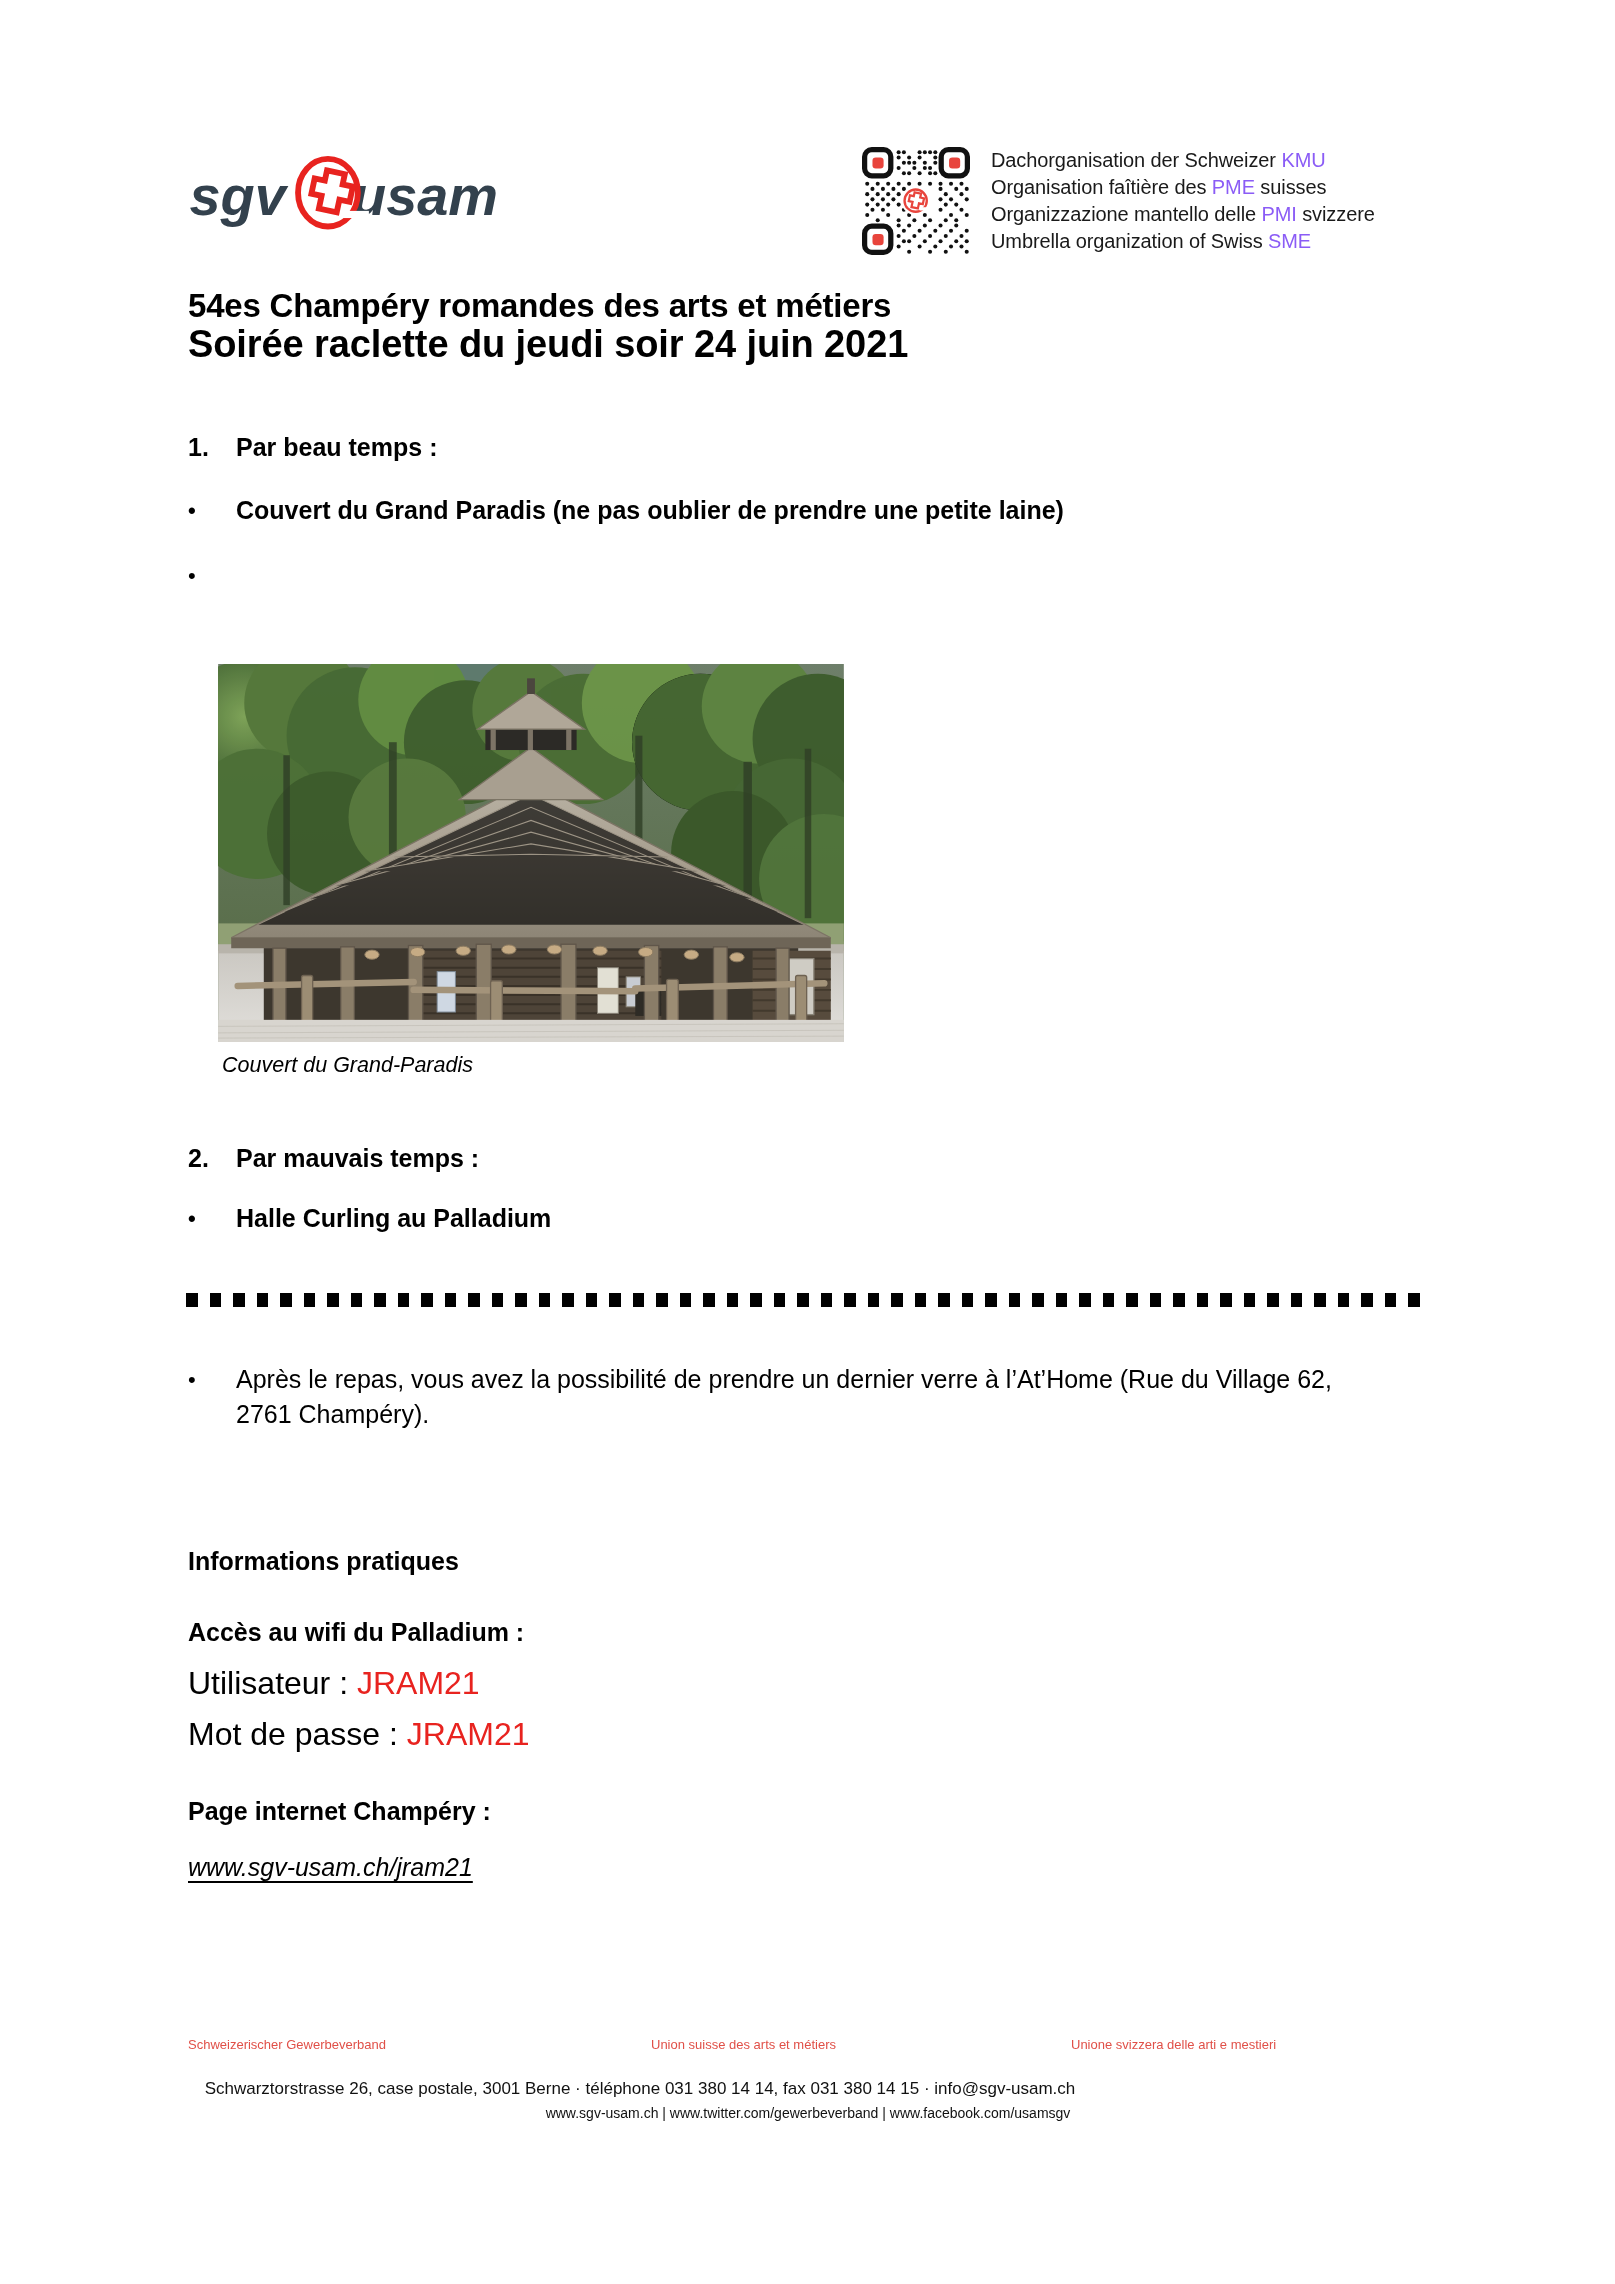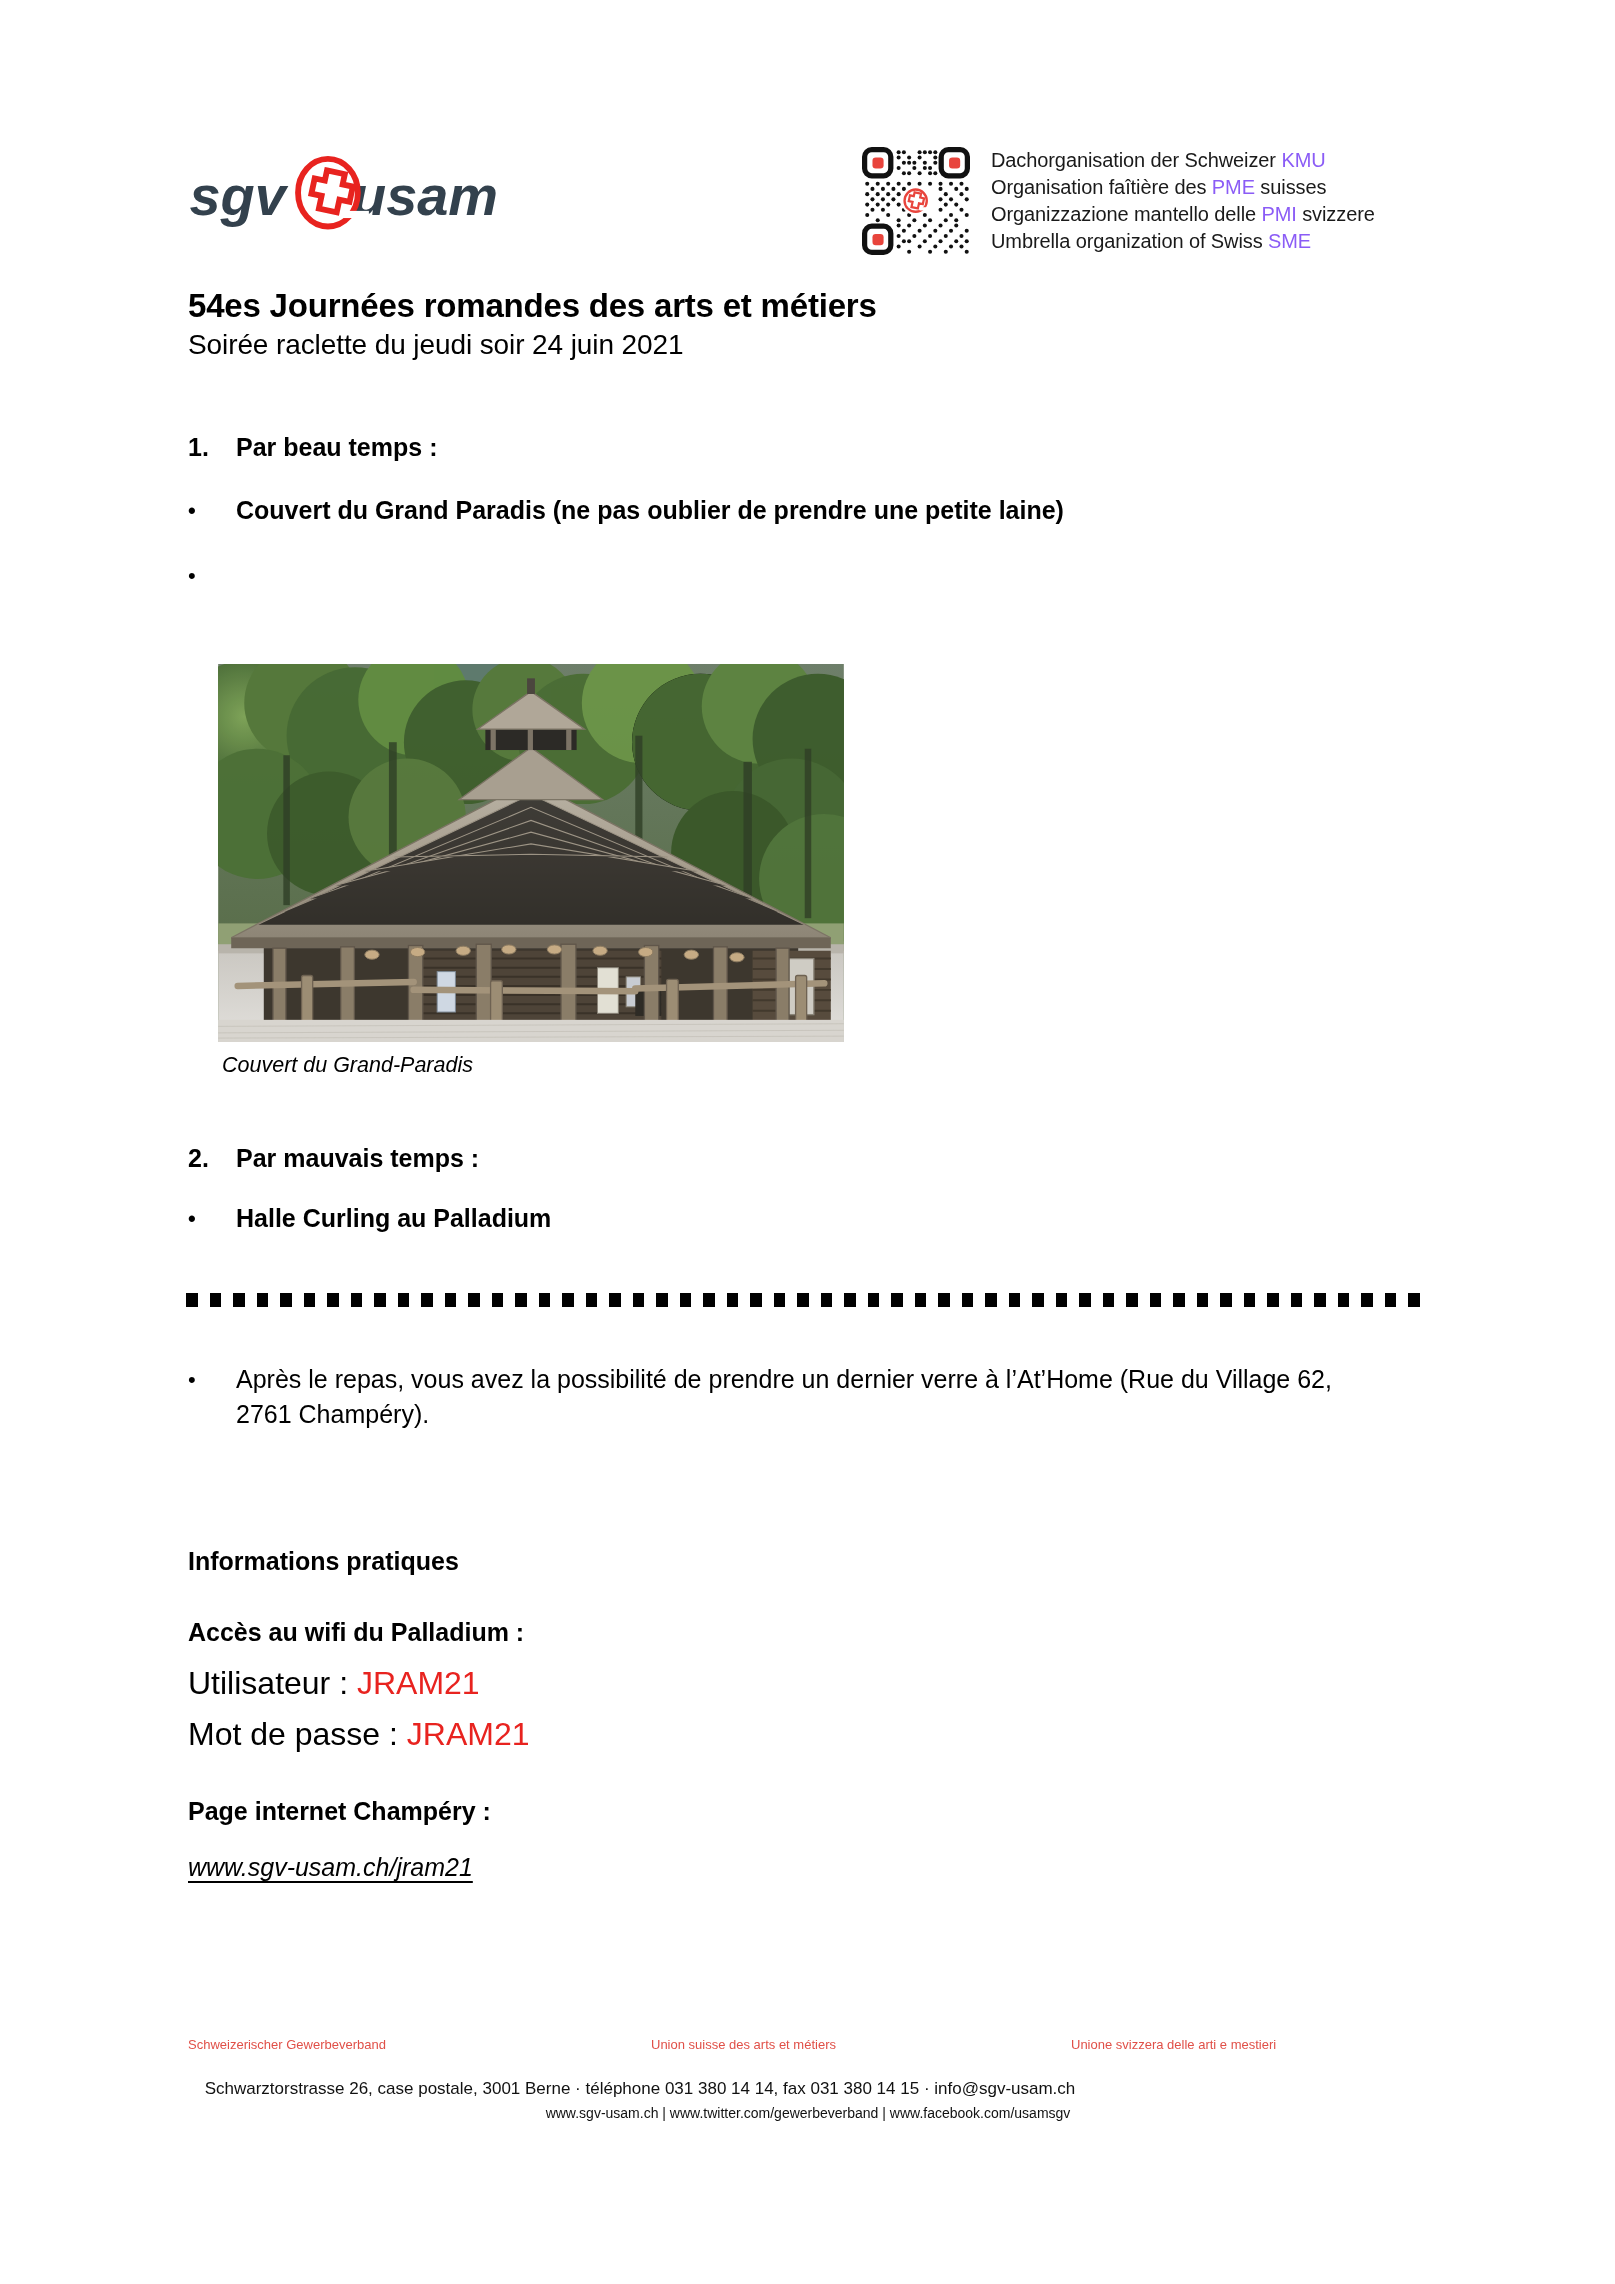--- a/index.html
+++ b/index.html
@@ -78,22 +78,22 @@
     top: 286px;
     width: 1173px;
   }
   .title-main {
     font-size: 33px;
     font-weight: bold;
     line-height: 40px;
     letter-spacing: -0.2px;
   }
   .title-sub {
-    font-size: 28px;
-    font-weight: normal;
+    font-size: 38px;
+    font-weight: bold;
     line-height: 37px;
     letter-spacing: -0.1px;
   }
 
   
   .content {
     position: absolute;
     left: 0;
     top: 0;
     width: 1616px;
@@ -396,21 +396,21 @@
         <div class="org-line"><span>Dachorganisation der Schweizer </span><span class="red">KMU</span><span></span></div>
         <div class="org-line"><span>Organisation faîtière des </span><span class="red">PME</span><span> suisses</span></div>
         <div class="org-line"><span>Organizzazione mantello delle </span><span class="red">PMI</span><span> svizzere</span></div>
         <div class="org-line"><span>Umbrella organization of Swiss </span><span class="red">SME</span><span></span></div>
       </div>
 
     </div>
   </div>
 
   <div class="title-block">
-    <div class="title-main">54es Journées romandes des arts et métiers</div>
+    <div class="title-main">54es Champéry romandes des arts et métiers</div>
     <div class="title-sub">Soirée raclette du jeudi soir 24 juin 2021</div>
   </div>
 
   <div class="content">
 
     <div class="num-item" style="left:188px; top:430px; width:1108px;">
       <span class="num-marker">1.</span>
       <span>Par beau temps :</span>
     </div>
 

